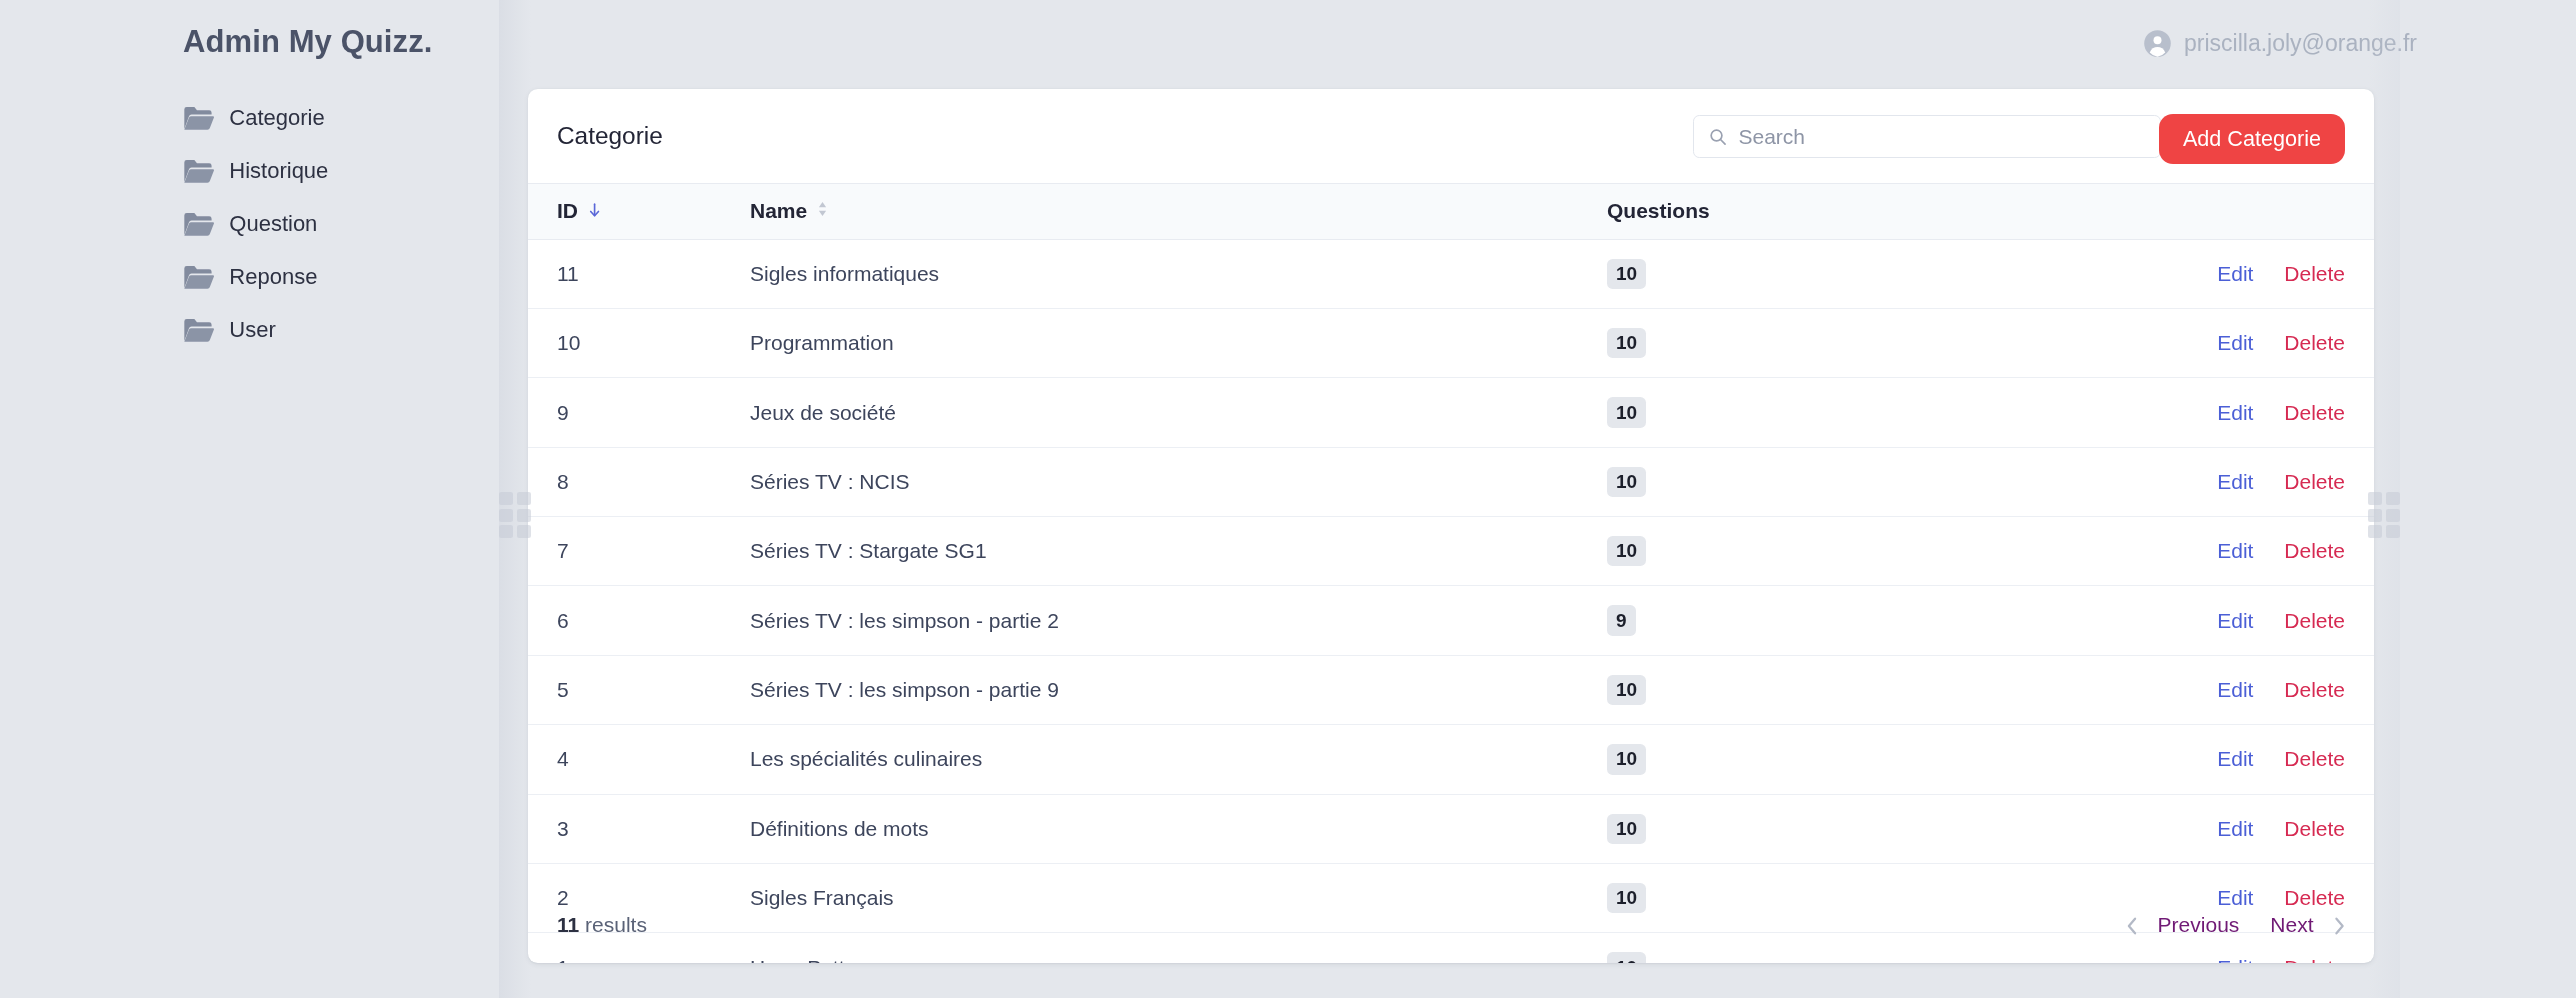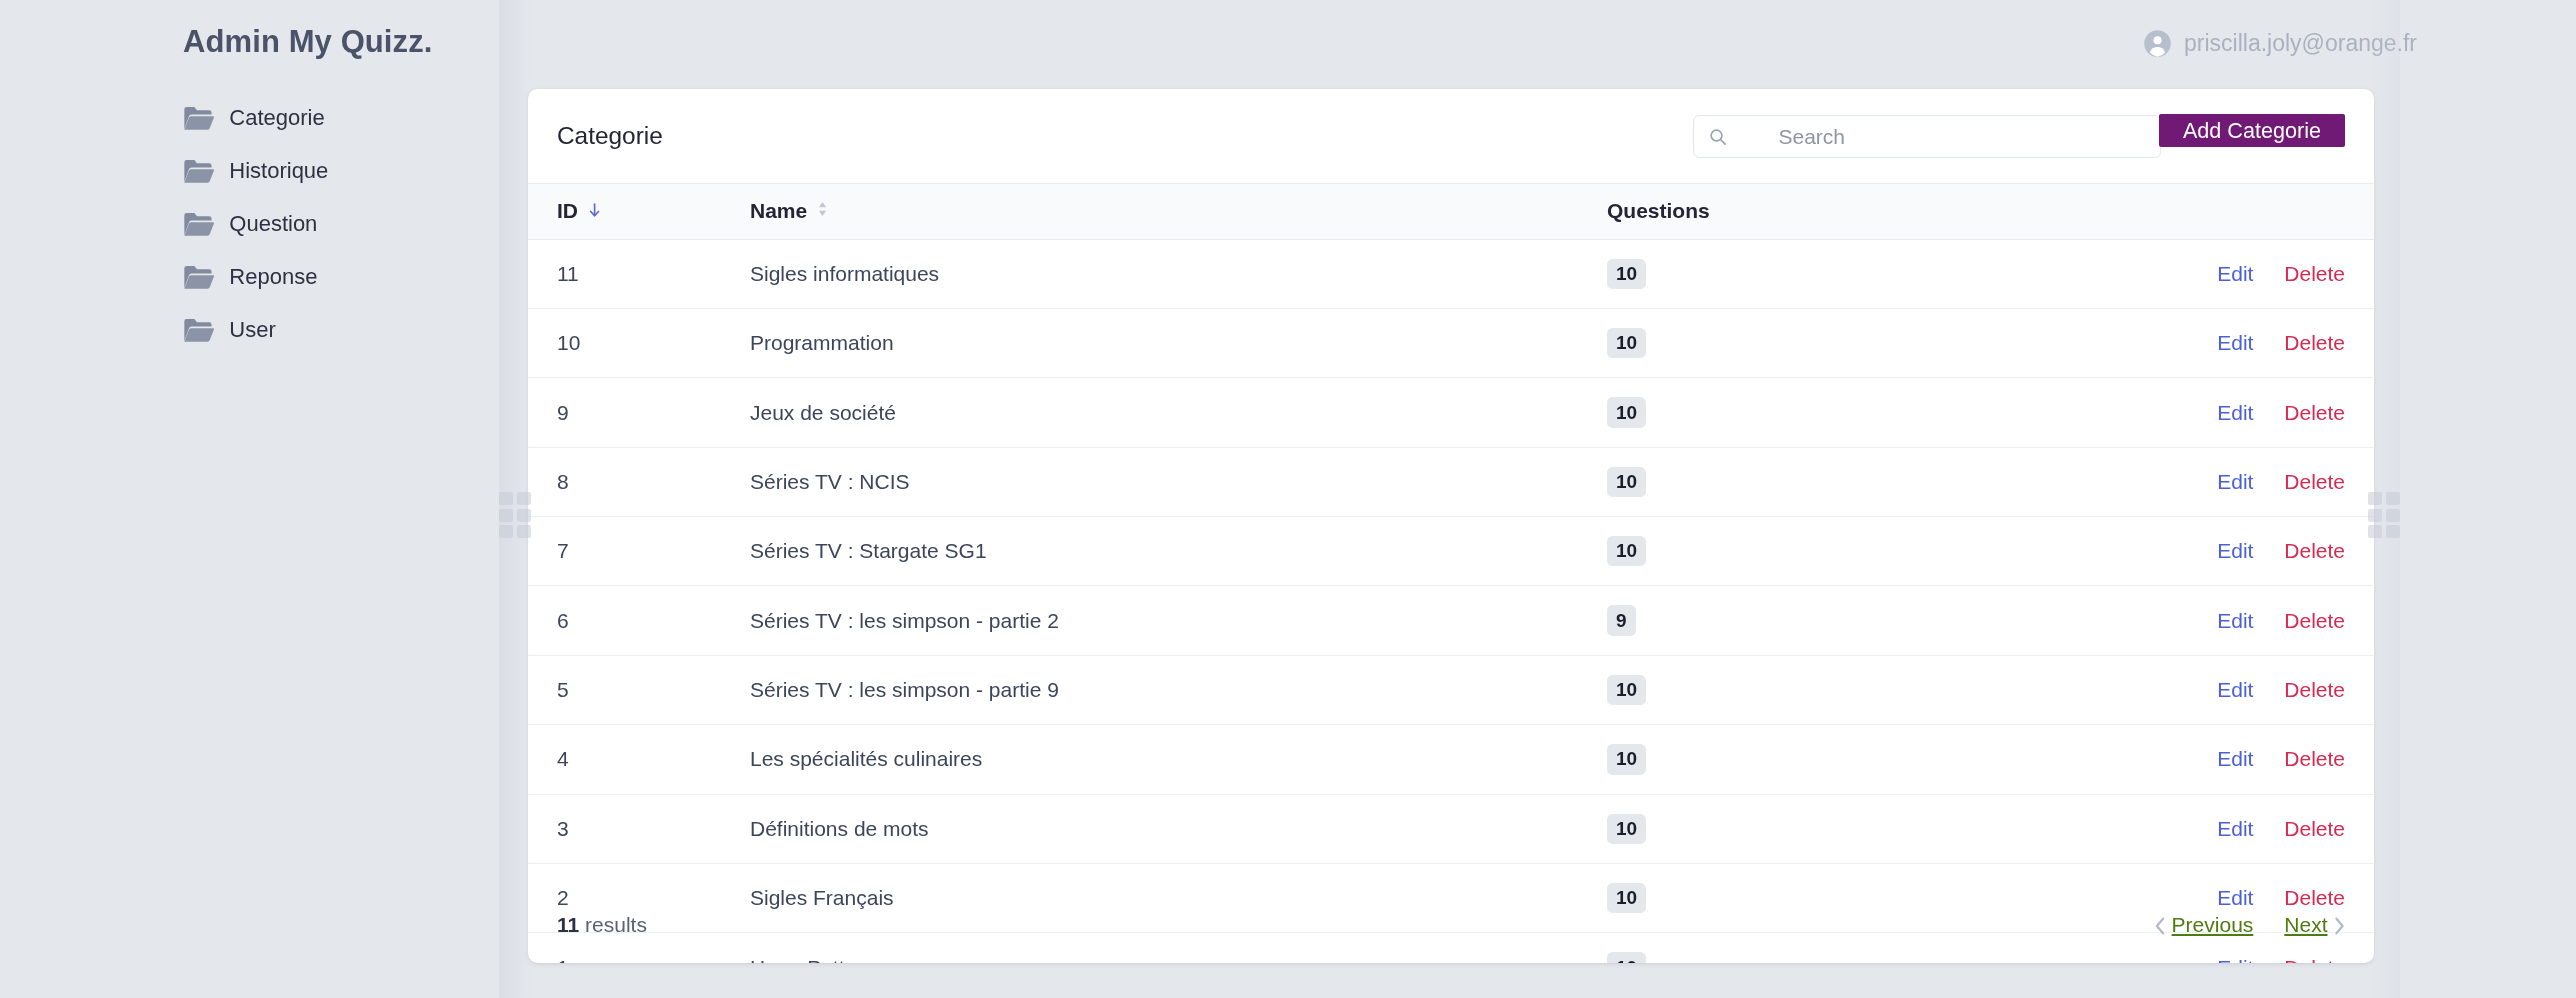--- a/index.html
+++ b/index.html
@@ -133,34 +133,33 @@
   .search-icon { width: 19.5px; height: 19.5px; display: block; flex: none; }
 
   .search-input {
     border: none;
     outline: none;
     background: transparent;
     font-family: "Liberation Sans", sans-serif;
     font-size: 21px;
     color: #2d3142;
     width: 100%;
-    margin-left: 40px;
   }
   .search-input::placeholder { color: #8e95a6; }
 
   .add-btn {
     position: absolute;
     right: 29px;
     top: 25px;
-    height: 33px;
+    height: 50px;
     padding: 0 24px;
-    background: #701a75;
+    background: #ef4444;
     color: #ffffff;
     border: none;
-    border-radius: 2px;
+    border-radius: 14px;
     font-family: "Liberation Sans", sans-serif;
     font-size: 21.6px;
     cursor: pointer;
     white-space: nowrap;
   }
 
   
   .tbl { width: 100%; border-collapse: collapse; table-layout: fixed; }
 
   .tbl thead tr { background: #f8fafc; }
@@ -228,26 +227,25 @@
   }
 
   .results-text { font-size: 21px; color: #5a6277; white-space: nowrap; }
   .results-count { font-weight: 700; color: #2d3142; }
 
   .pager { display: flex; align-items: center; gap: 31px; }
 
   .pager-link {
     display: flex;
     align-items: center;
-    gap: 5px;
+    gap: 19px;
     font-size: 21px;
-    color: #4d7c0f;
+    color: #701a75;
     cursor: pointer;
     white-space: nowrap;
-    text-decoration: underline;
   }
 
   .chev { width: 12.5px; height: 18px; display: block; flex: none; }
 
   
   .grip {
     position: absolute;
     top: 492px;
     width: 32px;
     height: 46px;

